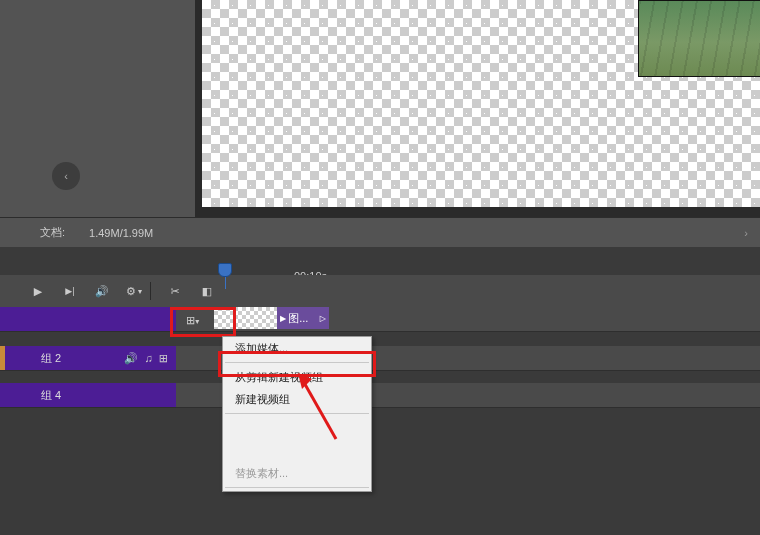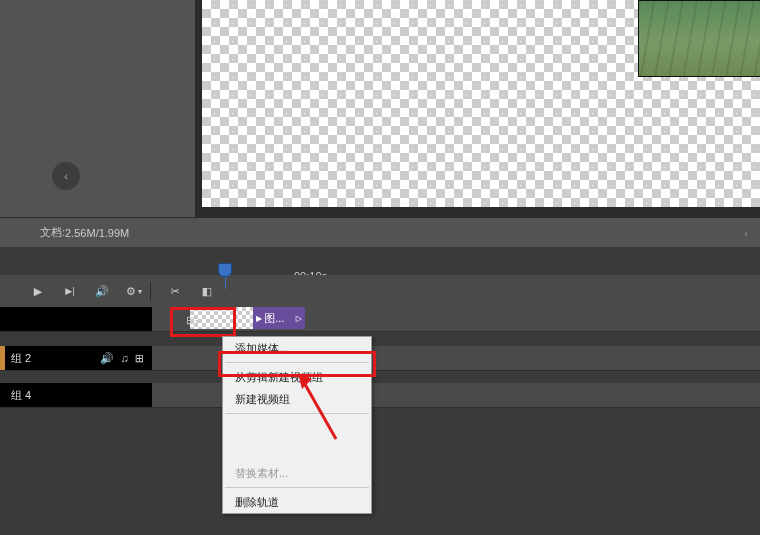--- a/index.html
+++ b/index.html
@@ -13,39 +13,39 @@
   linear-gradient(45deg,transparent 75%,#ccc 75%),linear-gradient(-45deg,transparent 75%,#ccc 75%);
   background-size: 18px 18px; background-position: 0 0,0 9px,9px -9px,-9px 0; background-color: #fff; }
 .thumb { position: absolute; top: 0; left: 436px; width: 282px; height: 77px; border: 1px solid #111;
   background: linear-gradient(#5a8a5a 0%, #7a9966 55%, #6d8a52 100%); overflow: hidden; }
 .thumb::after { content:""; position:absolute; inset:0; background:
   repeating-linear-gradient(100deg, rgba(0,0,0,.1) 0 2px, transparent 2px 14px); }
 .nav-circle { position:absolute; left:52px; top:162px; width:28px; height:28px; border-radius:50%;
   background:#3d3d3d; display:flex; align-items:center; justify-content:center; color:#aaa; cursor:pointer; }
 
 .status-bar { position:absolute; left:0; top:217px; right:0; height:30px; background:#535353;
-  border-top:1px solid #2c2c2c; display:flex; align-items:center; padding:0 10px 0 40px; color:#ccc; }
+  border-top:1px solid #2c2c2c; display:flex; align-items:center; padding:0 10px 0 40px; color:#ccc;gap:24px; }
 .status-bar .sep { margin-left:auto; color:#999; padding-right:2px; }
 
 .timeline-area { position:absolute; left:0; top:247px; right:0; bottom:0; background:#3a3a3a; }
 .toolbar-row { position:absolute; left:0; top:28px; right:0; height:32px; background:#4a4a4a; display:flex; align-items:center; }
 .toolbar-spacer { width:18px; }
 .tbtn { width:24px; height:24px; margin-left:8px; display:flex; align-items:center; justify-content:center; color:#ccc; cursor:pointer; }
 .time-ruler { position:absolute; left:212px; top:18px; right:0; height:20px; color:#ccc; border-bottom:1px solid #2a2a2a; }
 .time-label { position:absolute; left:82px; top:5px; }
 .playhead { position:absolute; left:218px; top:16px; display:flex; flex-direction:column; align-items:center; z-index:5; }
 .playhead-head { width:14px; height:14px; background:#3a72c4; border:1px solid #1a4a8c; border-radius:2px 2px 6px 6px;
   display:flex; align-items:center; justify-content:center; }
 .playhead-head::after { content:""; width:6px; height:6px; background:radial-gradient(#fff 30%, transparent 31%) 0 0/2px 2px; }
 .playhead-line { width:1px; height:12px; background:#3a72c4; }
 .end-marker { position:absolute; left:352px; top:42px; width:10px; height:14px; background:#888; border:1px solid #555; border-radius:2px; }
 
 .track-rows { position:absolute; left:0; top:60px; right:0; }
 .track { height:25px; display:flex; align-items:center; border-bottom:1px solid #2e2e2e; }
-.track-head { width:152px; height:100%; background:#000000; display:flex; align-items:center; }
+.track-head { width:176px; height:100%; background:#4c1d95; display:flex; align-items:center;gap:30px; }
 .row-marker { width:5px; height:100%; }
 .row-marker.orange { background:#c88b3a; }
 .track-icons { margin-left:auto; margin-right:8px; display:flex; gap:6px; color:#ccc; }
 .track-body { flex:1; height:100%; background:#4a4a4a; position:relative; }
 
 .redbox1 { position:absolute; left:170px; top:60px; width:66px; height:30px; border:3px solid #e01a1a; z-index:20; pointer-events:none; }
 .film-icon { position:absolute; left:186px; top:67px; color:#ccc; z-index:21; }
 
 .clip { position:absolute; left:38px; top:0; width:115px; height:22px; background:#222; display:flex; z-index:6; }
 .clip-thumb { flex:1; background-image:
@@ -79,21 +79,21 @@
 
 <div class="doc-area">
   <div class="checker-stage">
     <div class="checker"></div>
     <div class="thumb"></div>
   </div>
 </div>
 
 <div class="status-bar">
   <span>文档:</span>
-  <span>2.56M/1.99M</span>
+  <span>1.49M/1.99M</span>
   <span class="sep">›</span>
 </div>
 
 <div class="timeline-area">
 
   <div class="time-ruler">
     <span class="time-label">00:10s</span>
   </div>
 
   <div class="playhead">
@@ -173,21 +173,20 @@
   <div class="film-icon"><span>⊞</span><span style="font-size:8px">▾</span></div>
 
   <div class="context-menu">
     <div class="menu-item">添加媒体...</div>
     <div class="menu-sep"></div>
     <div class="menu-item">从剪辑新建视频组</div>
     <div class="menu-item">新建视频组</div>
     <div class="menu-sep"></div>
     <div class="menu-item disabled">替换素材...</div>
     <div class="menu-sep"></div>
-    <div class="menu-item">删除轨道</div>
   </div>
 
   <div class="redbox2"></div>
   <svg class="red-arrow" width="60" height="80">
     <line x1="42" y1="68" x2="8" y2="8" stroke="#e01a1a" stroke-width="3"></line>
     <polygon points="4,2 18,8 8,18" fill="#e01a1a"></polygon>
   </svg>
 
 </div>
 

